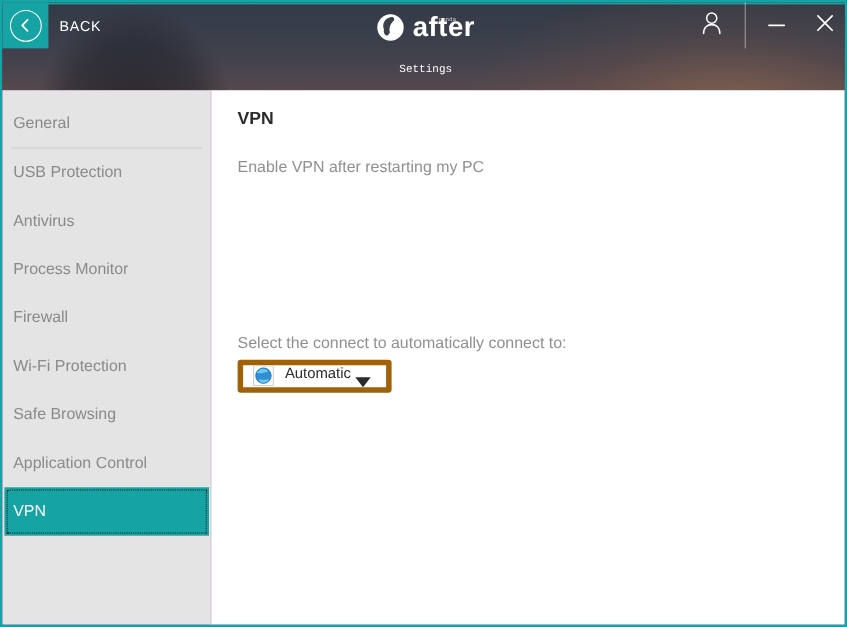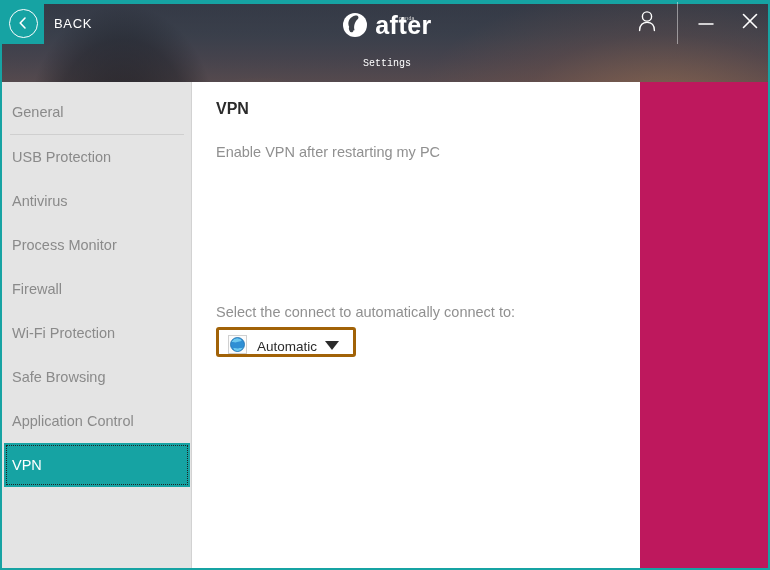--- a/index.html
+++ b/index.html
@@ -13,21 +13,21 @@
     background: #ffffff;
     overflow: hidden;
   }
 
   #app {
     position: relative;
     width: 770px;
     height: 570px;
     box-sizing: border-box;
     border: 2px solid #16a3a3;
-    background: #be185d;
+    background: #701a75;
     overflow: hidden;
   }
 
   
   .header-wrap {
     position: absolute;
     left: 0; top: 0;
     width: 770px;
     height: 80px;
     overflow: hidden;
@@ -155,21 +155,21 @@
   .settings-bar .title {
     color: #ffffff;
     font-size: 10px;
     font-family: Liberation Mono, monospace;
   }
 
   
   .body-wrap {
     position: absolute;
     left: 0; top: 80px;
-    width: 638px;
+    width: 766px;
     height: 486px;
     display: flex;
   }
 
   .sidebar {
     width: 190px;
     background: #e4e4e4;
     border-right: 1px solid #d2d2d2;
     padding-top: 8px;
     box-sizing: border-box;
@@ -251,25 +251,25 @@
     font-size: 14.5px;
     font-family: "Liberation Sans", sans-serif;
   }
 
   .combo {
     position: absolute;
     left: 24px;
     top: 245px;
     width: 140px;
     height: 30px;
-    border: 3px solid #a16207;
+    border: 5px solid #a16207;
     border-radius: 3px;
     background: #ffffff;
     display: flex;
-    align-items: flex-end;
+    align-items: flex-start;
     box-sizing: border-box;
     cursor: pointer;
   }
   .combo .globe {
     width: 19px; height: 19px;
     margin-left: 9px;
     position: relative;
     flex: 0 0 19px;
   }
   .combo .combo-text {

